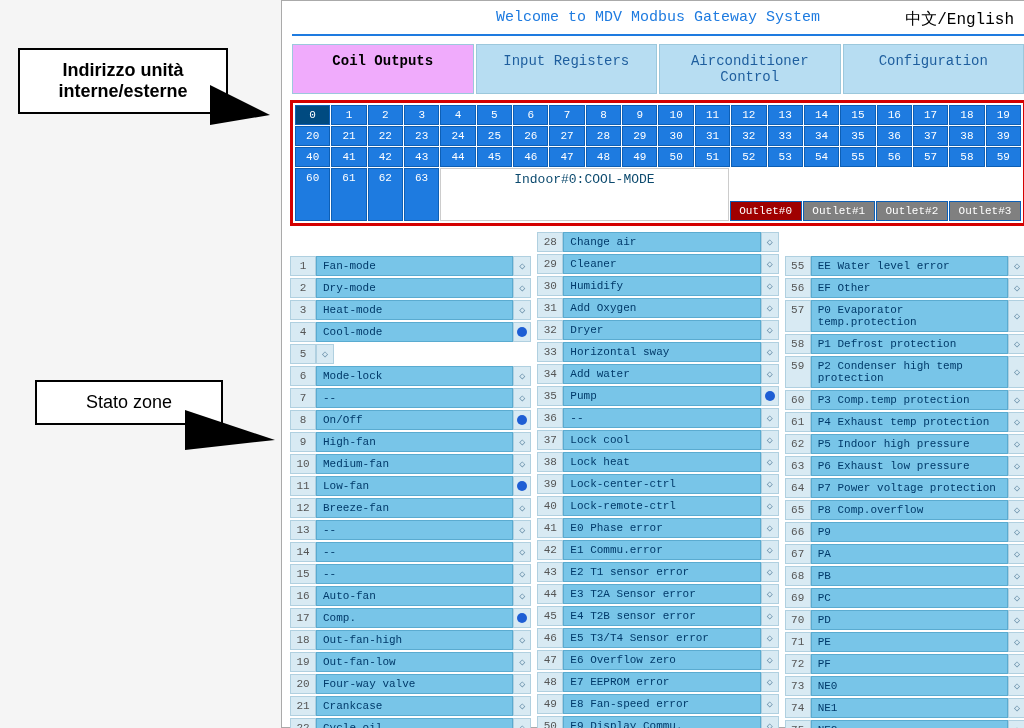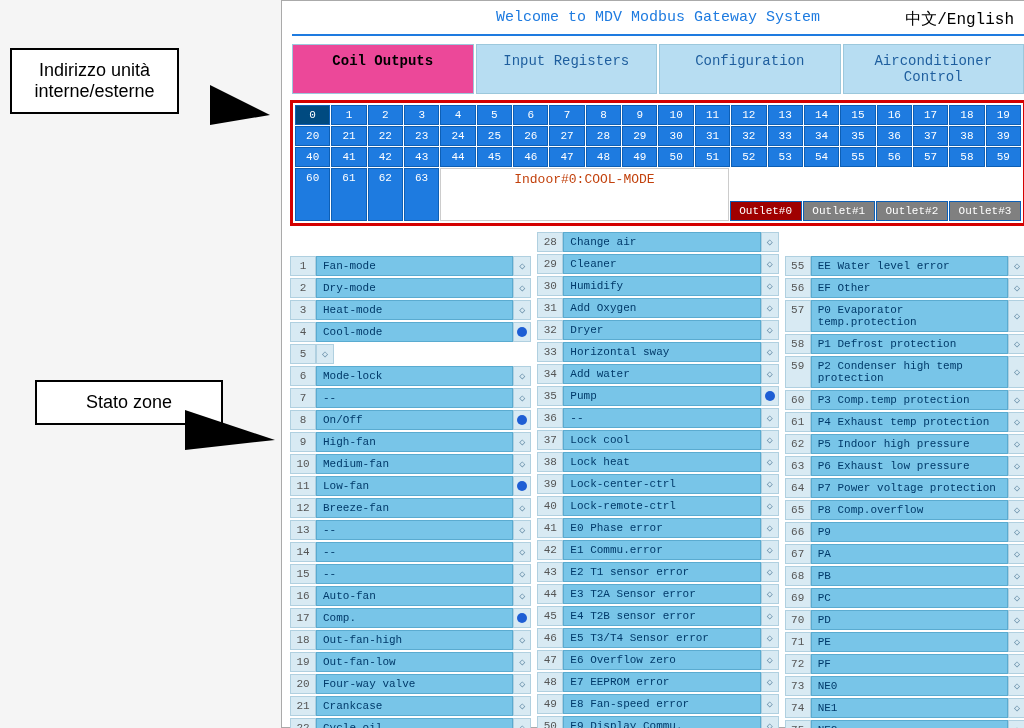--- a/index.html
+++ b/index.html
@@ -49,21 +49,21 @@
       flex: 1;
       text-align: center;
       padding: 8px 4px;
       font-size: 14px;
       background: #b7ddf2;
       color: #1e5e9e;
       cursor: pointer;
       border: 1px solid #9cc8dc;
     }
     .tab.active {
-      background: #ec4899;
+      background: #f0abfc;
       color: #000;
       font-weight: bold;
     }
     .red-box {
       border: 3px solid #d40000;
       margin: 0 8px;
       padding: 2px;
     }
     .addr-grid {
       display: grid;
@@ -97,21 +97,21 @@
       grid-template-columns: 4fr 8fr 2fr 2fr 2fr 2fr;
       gap: 1px;
     }
     .info-addr {
       display: grid;
       grid-template-columns: repeat(4, 1fr);
       gap: 1px;
     }
     .info-label {
       background: #fff;
-      color: #c2410c;
+      color: #0c4a6e;
       text-align: center;
       font-size: 13px;
       padding: 3px 0;
       border: 1px solid #ccc;
     }
     .cols {
       display: flex;
       margin: 6px 8px 0 8px;
       gap: 6px;
     }
@@ -166,21 +166,21 @@
     
     .callout {
       position: absolute;
       background: #fff;
       border: 2px solid #000;
       padding: 10px 14px;
       font-family: Arial, sans-serif;
       font-size: 18px;
       text-align: center;
     }
-    .callout1 { left: 10px; top: 48px; width: 169px; }
+    .callout1 { left: 18px; top: 48px; width: 210px; font-weight: bold; }
     .callout2 { left: 35px; top: 380px; width: 188px; }
     svg.connector { position: absolute; overflow: visible; }
   </style>
 </head>
 <body>
 
 <div class="callout callout1">
   <div>Indirizzo unità</div>
   <div>interne/esterne</div>
 </div>
@@ -200,22 +200,22 @@
     <span>Welcome to MDV Modbus Gateway System</span>
     <span class="lang">
       <a>中文</a>/<a>English</a>
     </span>
   </div>
   <div class="hr-blue"></div>
 
   <div class="tabs" id="tabs">
       <div class="tab active">Coil Outputs</div>
       <div class="tab">Input Registers</div>
+      <div class="tab">Airconditioner Control</div>
       <div class="tab">Configuration</div>
-      <div class="tab">Airconditioner Control</div>
     </div>
 
   <div class="red-box">
     <div class="addr-grid" id="addr-row0">
         <div class="addr-cell dark">0</div>
         <div class="addr-cell">1</div>
         <div class="addr-cell">2</div>
         <div class="addr-cell">3</div>
         <div class="addr-cell">4</div>
         <div class="addr-cell">5</div>

